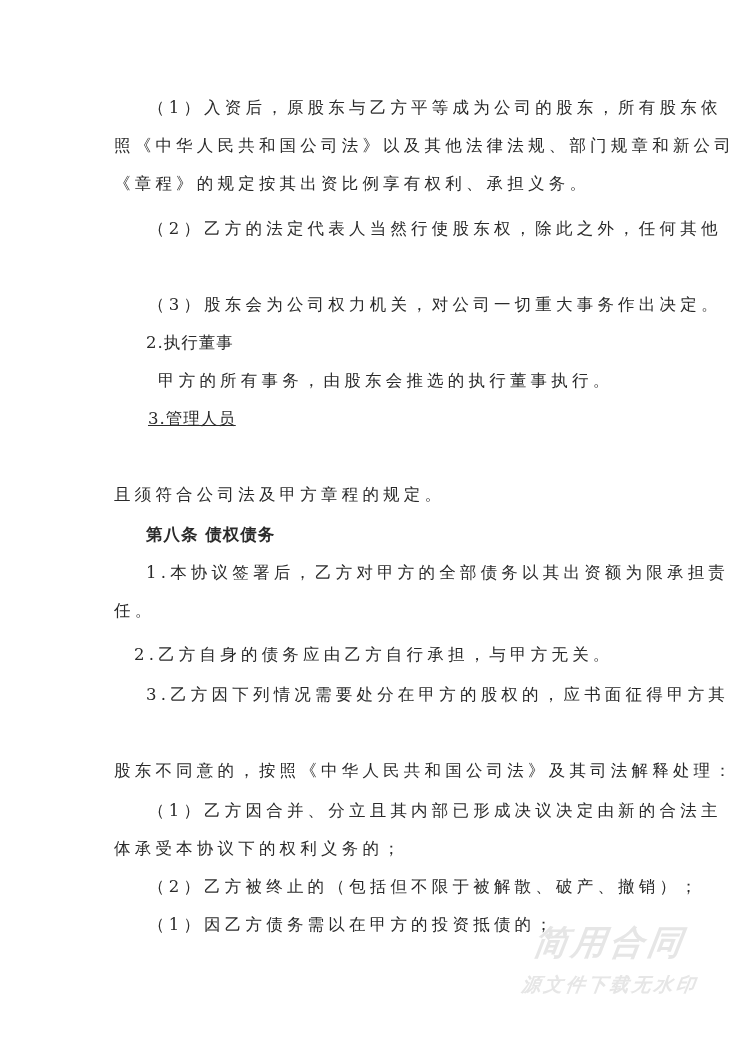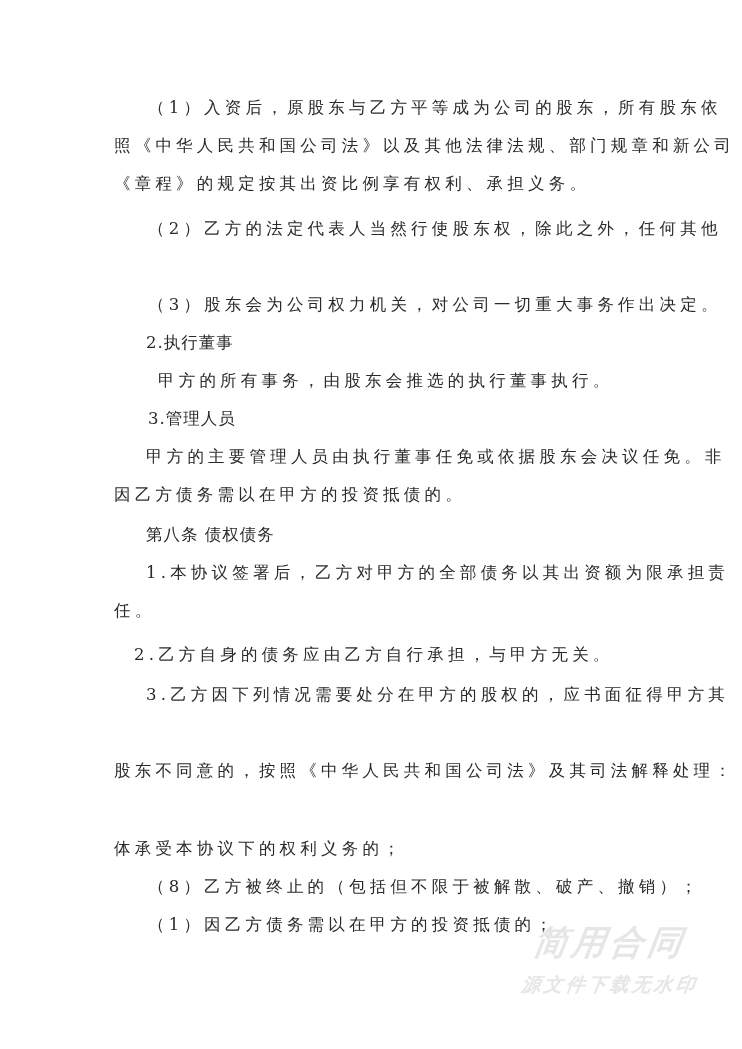--- a/index.html
+++ b/index.html
@@ -2,48 +2,48 @@
 <html><head>
   <meta charset="utf-8">
   <style>
     html, body { margin: 0; padding: 0; background: #ffffff; }
     body { width: 742px; height: 1049px; position: relative; overflow: hidden;
            font-family: "DejaVu Serif", "Liberation Serif", serif; color: #2a2a2a; }
     .page { position: absolute; left: 0; top: 0; width: 742px; height: 1049px; background: #ffffff; }
     .line { position: absolute; left: 114px; font-size: 16.5px; line-height: 20px; white-space: nowrap;
             letter-spacing: 4.2px; }
     .indent { left: 148px; }
-    .bold { font-family: "DejaVu Sans", "Liberation Sans", sans-serif; font-weight: normal; letter-spacing: 1px; }
+    .bold { font-family: "DejaVu Sans", "Liberation Sans", sans-serif; font-weight: bold; letter-spacing: 1px; }
     .heading-sm { letter-spacing: 1px; }
     .watermark { position: absolute; left: 510px; top: 922px; width: 200px; text-align: center;
                  font-family: "DejaVu Sans", "Liberation Sans", sans-serif; font-style: italic; color: #e6e6e6; }
     .wm-title { font-size: 34px; font-weight: bold; letter-spacing: 4px; line-height: 40px; transform: skewX(-8deg); }
     .wm-sub { font-size: 19px; font-weight: bold; letter-spacing: 3px; line-height: 24px; margin-top: 10px; transform: skewX(-8deg); }
   </style>
 </head>
 <body>
 
 <div class="page">
   <div class="line indent" style="top:98px">（1）入资后，原股东与乙方平等成为公司的股东，所有股东依</div>
   <div class="line" style="top:136px">照《中华人民共和国公司法》以及其他法律法规、部门规章和新公司</div>
   <div class="line" style="top:174px">《章程》的规定按其出资比例享有权利、承担义务。</div>
   <div class="line indent" style="top:219px">（2）乙方的法定代表人当然行使股东权，除此之外，任何其他</div>
   <div class="line indent" style="top:295px">（3）股东会为公司权力机关，对公司一切重大事务作出决定。</div>
   <div class="line heading-sm" style="top:333px; left:146px;">2.执行董事</div>
   <div class="line" style="top:371px; left:146px;margin-left:12px;">甲方的所有事务，由股东会推选的执行董事执行。</div>
-  <div class="line heading-sm" style="top:409px; left:148px;">3.管理人员</div>
-  <div class="line" style="top:447px; left:146px;">甲方的主要管理人员由执行董事任免或依据股东会决议任免。非</div>
-  <div class="line" style="top:485px">因乙方债务需以在甲方的投资抵债的。</div>
+  <div class="line heading-sm" style="top:409px; left:148px;text-decoration:underline;">3.管理人员</div>
+  <div class="line" style="top:485px">且须符合公司法及甲方章程的规定。</div>
   <div class="line bold" style="top:525px; left:146px;">第八条 债权债务</div>
   <div class="line" style="top:563px; left:146px;">1.本协议签署后，乙方对甲方的全部债务以其出资额为限承担责</div>
   <div class="line" style="top:601px">任。</div>
   <div class="line" style="top:645px; left:134px;">2.乙方自身的债务应由乙方自行承担，与甲方无关。</div>
   <div class="line" style="top:685px; left:146px;">3.乙方因下列情况需要处分在甲方的股权的，应书面征得甲方其</div>
   <div class="line" style="top:761px">股东不同意的，按照《中华人民共和国公司法》及其司法解释处理：</div>
+  <div class="line indent" style="top:801px">（1）乙方因合并、分立且其内部已形成决议决定由新的合法主</div>
   <div class="line" style="top:839px">体承受本协议下的权利义务的；</div>
-  <div class="line indent" style="top:877px">（8）乙方被终止的（包括但不限于被解散、破产、撤销）；</div>
+  <div class="line indent" style="top:877px">（2）乙方被终止的（包括但不限于被解散、破产、撤销）；</div>
   <div class="line indent" style="top:915px">（1）因乙方债务需以在甲方的投资抵债的；</div>
 
   <div class="watermark">
     <div class="wm-title">简用合同</div>
     <div class="wm-sub">源文件下载无水印</div>
   </div>
 </div>
 
 </body></html>

